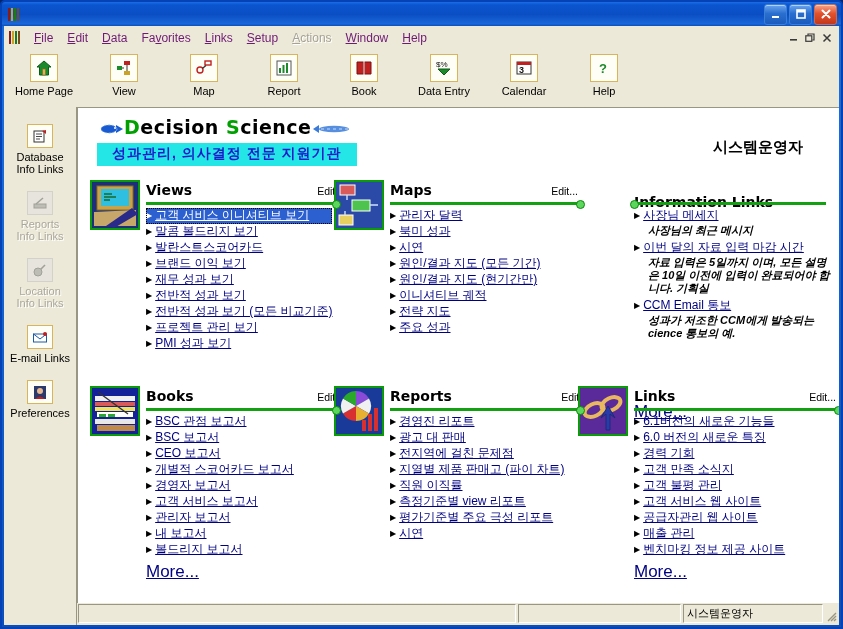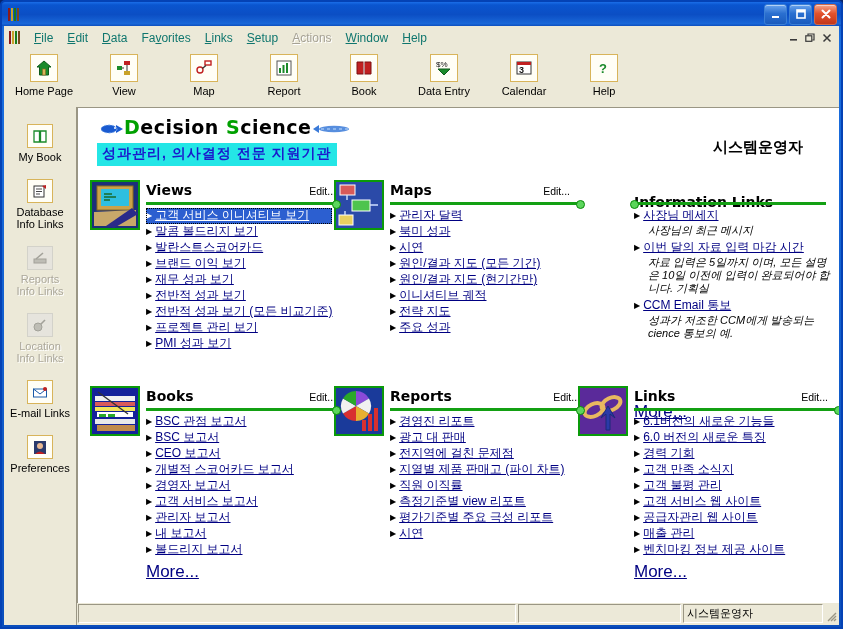--- a/index.html
+++ b/index.html
@@ -23,21 +23,21 @@
   #winbtns{margin-left:auto;display:flex;gap:2px;padding-right:1px;}
   .wbtn{width:21px;height:19px;border-radius:3px;border:1px solid #3a7fd6;
     display:flex;align-items:center;justify-content:center;color:#fff;font-size:11px;font-weight:bold;
     background:linear-gradient(180deg,#6ba5ee,#2a6fd0 45%,#1a5bbd);box-shadow:inset 0 1px 0 rgba(255,255,255,.5);}
   .wbtn.close{background:linear-gradient(180deg,#f6a58c,#e2522c 45%,#c3371a);border-color:#d06a4a;}
   .wbtn svg{display:block;}
 
   
   #menubar{position:absolute;left:2px;right:2px;top:24px;height:23px;background:#ece9d8;
     display:flex;align-items:center;border-bottom:1px solid #d8d4c0;}
-  .mi{font-size:12px;color:#0f766e;padding:3px 7px;white-space:nowrap;}
+  .mi{font-size:12px;color:#701a75;padding:3px 7px;white-space:nowrap;}
   .mi.disabled{color:#a6a295;text-shadow:1px 1px 0 #fff;}
   .mi u{text-decoration:underline;}
   #mdibtns{margin-left:auto;display:flex;gap:1px;padding-right:4px;align-items:center;}
   .mdib{width:16px;height:15px;display:flex;align-items:center;justify-content:center;
         color:#2b2b2b;font-size:11px;}
 
   
   #toolbar{position:absolute;left:2px;right:2px;top:47px;height:58px;background:#ece9d8;
     display:flex;align-items:flex-start;padding:5px 0 0 12px;gap:24px;
     border-bottom:1px solid #9a9684;}
@@ -62,43 +62,43 @@
   #content{flex:1;background:#fff;border:1px solid #9a9684;border-right:0;border-bottom:0;
     position:relative;overflow:hidden;}
 
   #brand{position:absolute;left:12px;top:8px;margin-left:7px;}
   #brandline{font-size:19px;font-weight:bold;letter-spacing:.5px;white-space:nowrap;
     font-family:"DejaVu Sans",sans-serif;}
   #brandline .g{color:#00a000;}
   #brandline .k{color:#000;}
   .fish{display:inline-block;vertical-align:middle;}
   #brandsub{margin-top:5px;background:#24e6e6;color:#1a1acc;font-size:14px;font-weight:bold;
-    padding:2px 5px 3px;display:inline-block;letter-spacing:1px;white-space:nowrap;}
+    padding:2px 15px 3px;display:inline-block;letter-spacing:1px;white-space:nowrap;}
   #orgname{position:absolute;right:36px;top:30px;font-size:15px;font-weight:bold;color:#000;}
 
   .panel{position:absolute;}
   .panel .picon{position:absolute;left:0;top:0;width:50px;height:50px;border:2px solid #0a9a0a;
     box-sizing:border-box;overflow:hidden;}
-  .panel .phead{position:absolute;left:56px;top:2px;right:8px;display:flex;align-items:baseline;justify-content:space-between;}
+  .panel .phead{position:absolute;left:56px;top:2px;right:0;display:flex;align-items:baseline;justify-content:space-between;}
   .panel .ptitle{font-size:14px;font-weight:bold;color:#000;font-family:"DejaVu Sans",sans-serif;}
   .panel .pedit{margin-left:auto;font-size:10.5px;color:#000;padding-right:4px;}
   .panel .rule{position:absolute;left:56px;height:3px;background:#13a013;top:22px;}
   .panel.noicon .phead{left:8px;margin-top:12px;}
   .panel.noicon .rule{left:8px;}
   .dot{position:absolute;width:7px;height:7px;border-radius:50%;background:#5cd65c;
     border:1px solid #0a8a0a;top:-2px;}
   ul.links{position:absolute;left:56px;top:28px;margin:0;padding:0;list-style:none;}
   .panel.noicon ul.links{left:8px;}
   ul.links li{display:flex;align-items:flex-start;line-height:15px;margin:0;padding:0 0 1px;}
   .arw{flex:0 0 auto;color:#000;font-size:8px;line-height:15px;margin-right:3px;}
   .lk{color:#000082;text-decoration:underline;font-size:12px;white-space:nowrap;}
   li.sel{background:#2c5fd0;outline:1px dotted #000;outline-offset:-1px;padding-right:4px;}
   li.sel .lk{color:#fff;}
   li.sel .arw{color:#fff;}
-  .desc{font-size:11px;color:#000;font-style:italic;font-weight:normal;margin:0 0 2px 14px;
+  .desc{font-size:11px;color:#000;font-style:italic;font-weight:bold;margin:0 0 2px 14px;
     line-height:13px;max-width:190px;}
   .more{position:absolute;font-size:17px;color:#000082;text-decoration:underline;}
 
   
   #statusbar{height:19px;background:#ece9d8;display:flex;align-items:stretch;padding:1px 1px 2px;gap:2px;}
   .sp{border:1px solid;border-color:#9a9684 #fff #fff #9a9684;background:#ece9d8;
       display:flex;align-items:center;padding:0 3px;font-size:11px;color:#000;}
   .sp.p1{flex:0 0 430px;}
   .sp.p2{flex:0 0 155px;}
   .sp.p3{flex:1;}
@@ -252,29 +252,20 @@
       <span class="lb">Help</span>
     </div>
   </div>
 
   <div id="bodywrap">
 
     <div id="sidebar">
       <div class="sb">
         <span class="ic">
           <svg width="16" height="15" viewBox="0 0 16 15">
-              <path d="M2 2 H7.5 V13 H2 Z M8.5 2 H14 V13 H8.5 Z" fill="#fff" stroke="#1a8a2a" stroke-width="1.3"></path>
-              <path d="M8 2 V13" stroke="#1a8a2a" stroke-width="1.3"></path>
-            </svg>
-        </span>
-        <span class="lb">My Book</span>
-      </div>
-      <div class="sb">
-        <span class="ic">
-          <svg width="16" height="15" viewBox="0 0 16 15">
               <rect x="2" y="2" width="10" height="11" fill="#fff" stroke="#333"></rect>
               <path d="M4 5 H10 M4 7.5 H10 M4 10 H8" stroke="#333" stroke-width=".9"></path>
               <path d="M10 2 L14 1 L14 5 Z" fill="#c02020"></path>
             </svg>
         </span>
         <span class="lb" style="white-space:pre-line">Database
 Info Links</span>
       </div>
       <div class="sb disabled">
         <span class="ic">

